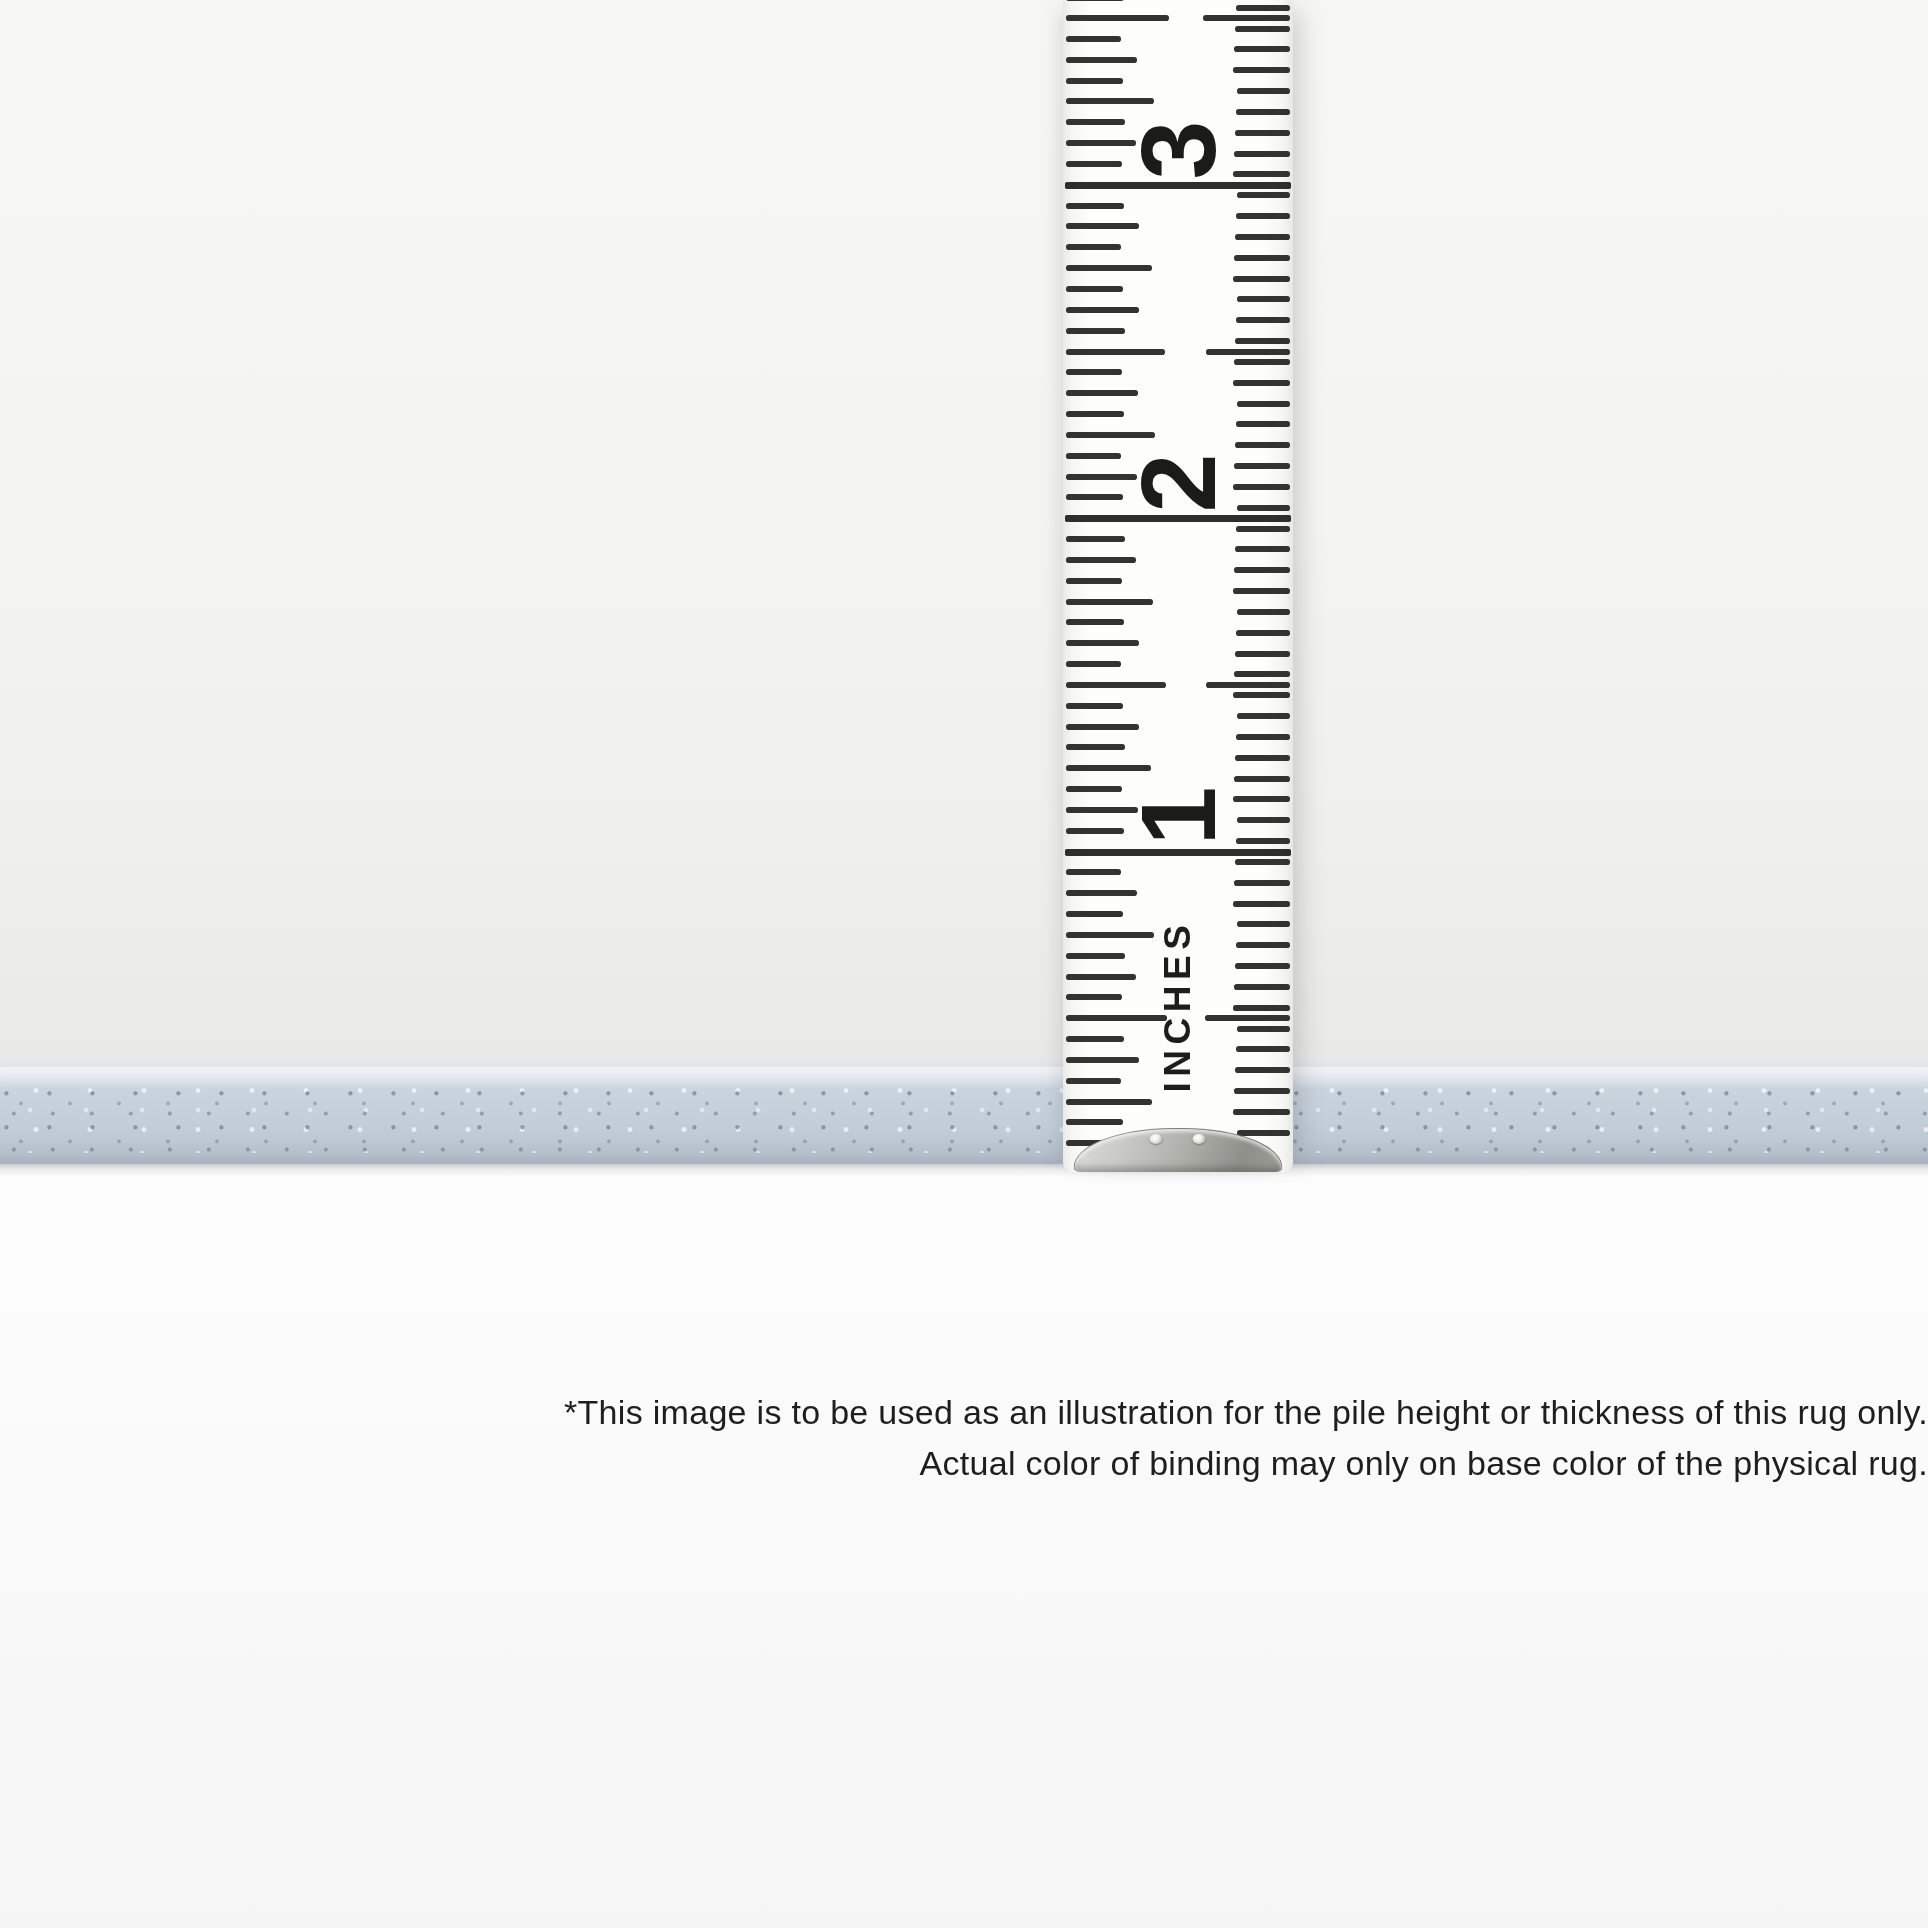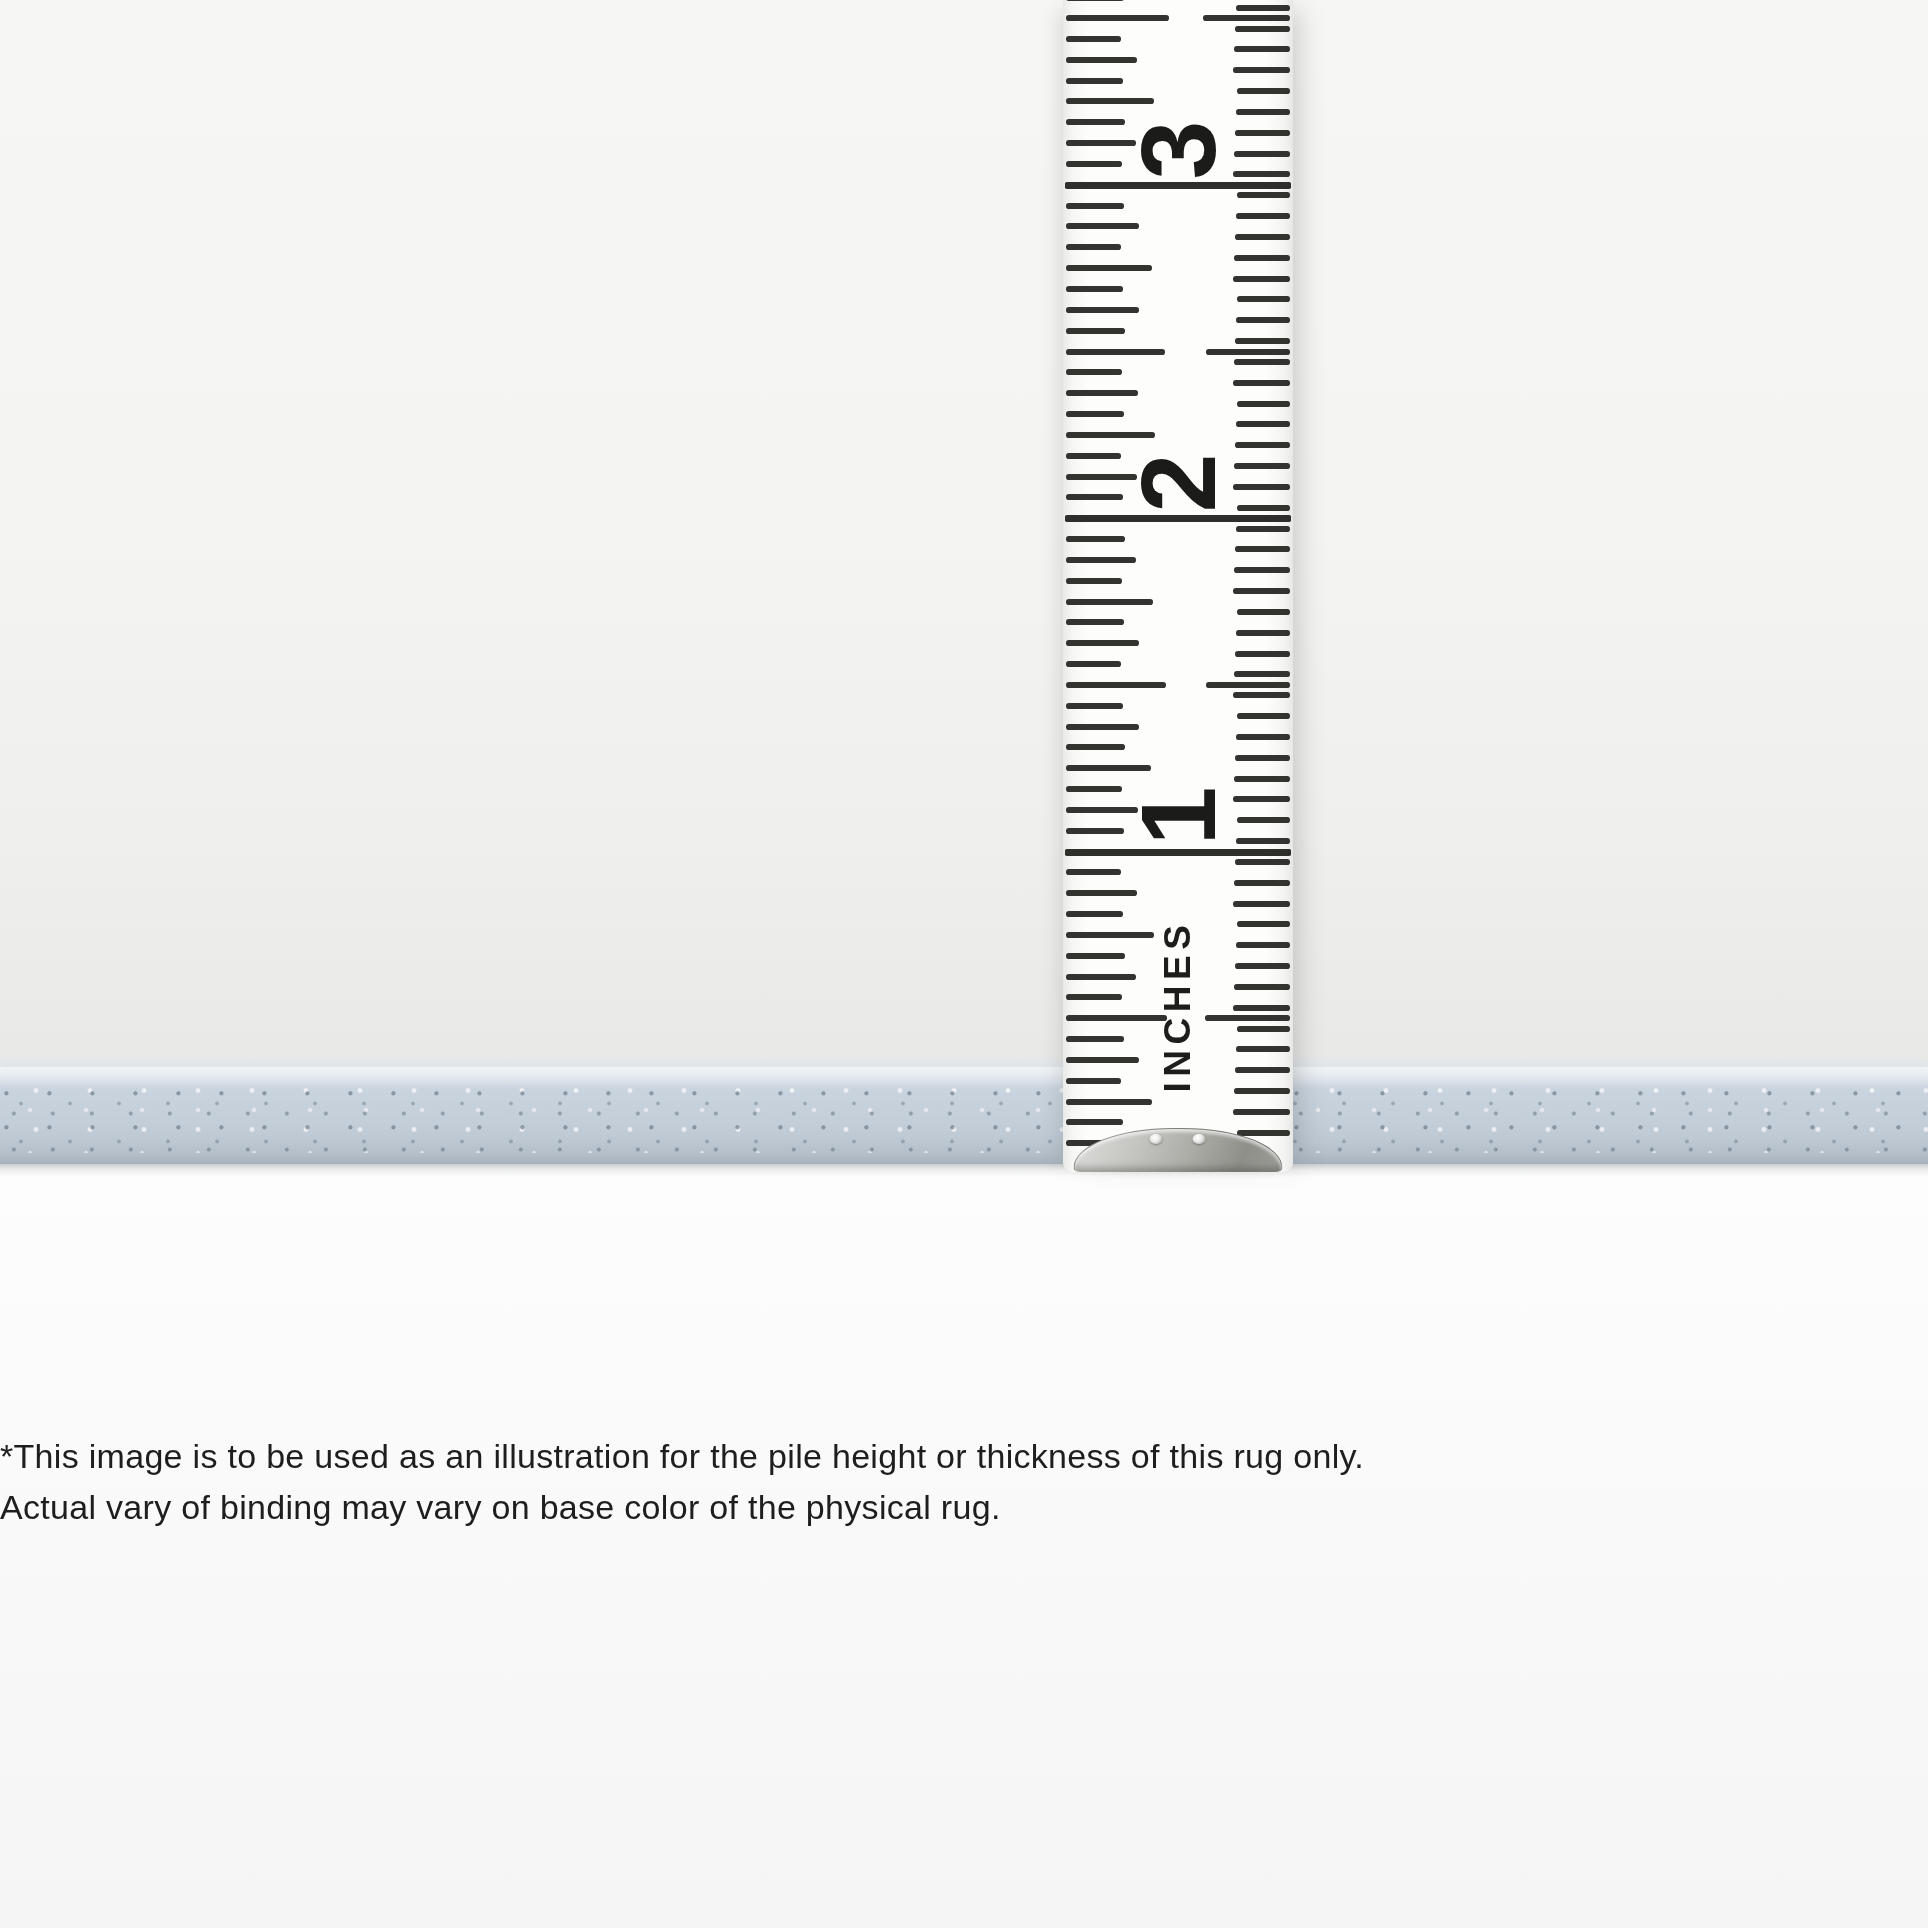--- a/index.html
+++ b/index.html
@@ -82,22 +82,22 @@
   .rivet{
     position:absolute;top:4.6px;width:13px;height:10px;border-radius:50%;
     background:radial-gradient(circle at 40% 35%,#ffffff 0%,#ececea 40%,#bcbcb7 72%,#8e8e89 100%);
     box-shadow:0 0.9px 1.8px rgba(70,70,65,.5);
   }
   .rivet.r1{left:75px;}
   .rivet.r2{left:118px;}
   
   .disclaimer{
     position:absolute;left:0;right:0;top:1387px;
-    text-align:left;color:#1e1e1e;
-    font-size:34px;line-height:51px;letter-spacing:0.3px;font-weight:400;margin-top:44px;
+    text-align:right;color:#1e1e1e;
+    font-size:34px;line-height:51px;letter-spacing:0.3px;font-weight:400;
   }
 </style>
 </head>
 <body>
 
 <div class="scene">
 
   <div class="wall"></div>
 
   <div class="rug">
@@ -235,17 +235,17 @@
     <span class="ruler-unit">INCHES</span>
 
     <div class="metal-cap">
       <span class="rivet r1"></span>
       <span class="rivet r2"></span>
     </div>
   </div>
 
   <div class="disclaimer">
     <div>*This image is to be used as an illustration for the pile height or thickness of this rug only.</div>
-    <div>Actual vary of binding may vary on base color of the physical rug.</div>
+    <div>Actual color of binding may only on base color of the physical rug.</div>
   </div>
 
 </div>
 
 
 </body></html>

